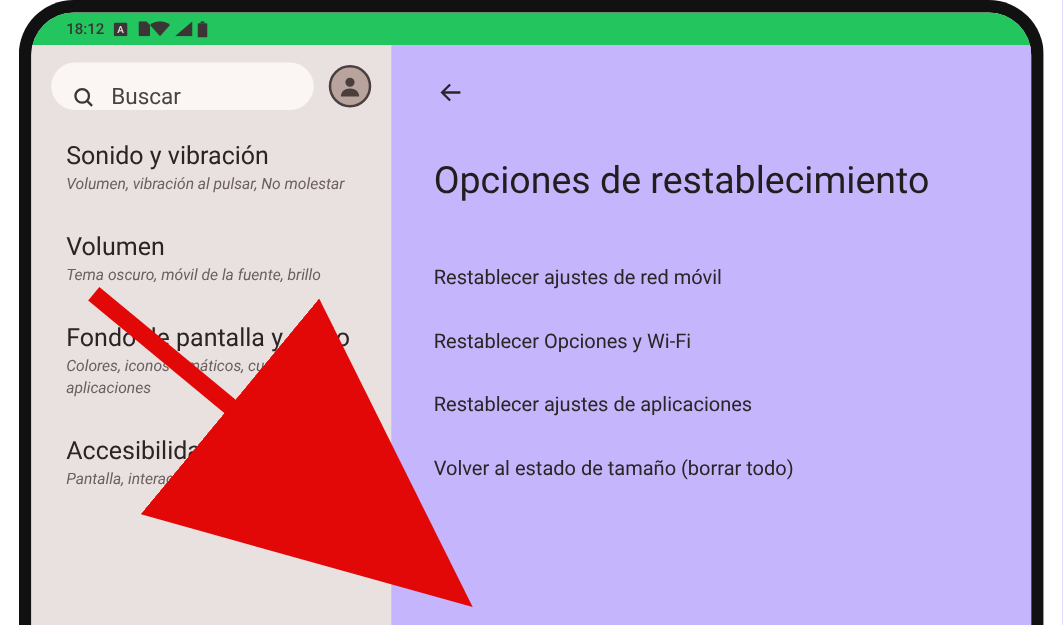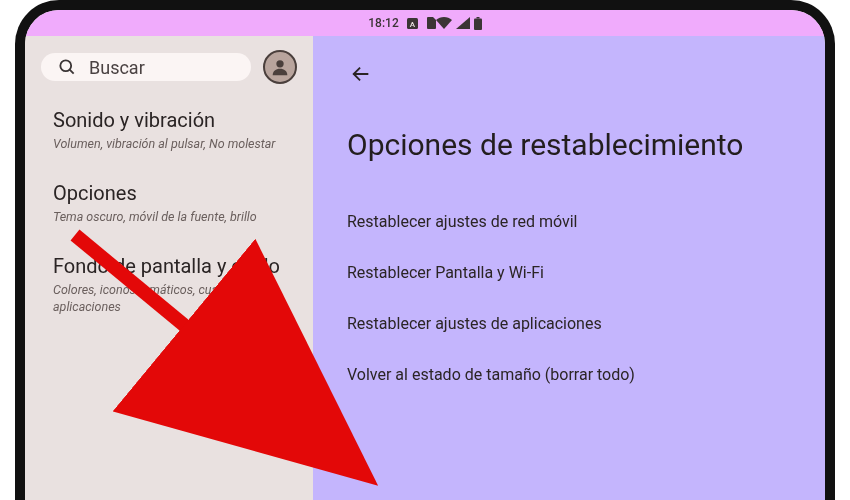--- a/index.html
+++ b/index.html
@@ -1,26 +1,26 @@
 <!DOCTYPE html>
 <html><head>
   <meta charset="utf-8">
   <style>
     * { margin: 0; padding: 0; box-sizing: border-box; font-family: Roboto, -apple-system, sans-serif; }
     body { background: #fff; width: 850px; height: 500px; overflow: hidden; position: relative; }
     .device-frame { width: 820px; height: 500px; margin: 0 auto; border: 10px solid #111; border-bottom: 0; border-radius: 44px 44px 0 0; background: #f0eae9; overflow: hidden; position: relative; }
     .screen { width: 100%; height: 100%; display: flex; flex-direction: column; }
-    .statusbar { height: 26px; display: flex; align-items: center; justify-content: center; padding: 0 28px; font-size: 12px; color: #3b3535; background: #f0abfc; }
+    .statusbar { height: 26px; display: flex; align-items: center; justify-content: flex-start; padding: 0 28px; font-size: 12px; color: #3b3535; background: #22c55e; }
     .statusbar-left { display: flex; align-items: center; gap: 8px; font-weight: 500; }
     .statusbar-right { display: flex; align-items: center; gap: 4px; }
     .sb-icon { display: inline-flex; }
     .content { flex: 1; display: flex; min-height: 0; }
     .sidebar { width: 288px; background: #e9e1e0; display: flex; flex-direction: column; padding: 14px 12px 0 12px; }
     .search-row { display: flex; align-items: center; gap: 12px; margin: 0 4px 10px 4px; }
-    .search-pill { flex: 1; background: #fbf5f4; border-radius: 26px; height: 28px; display: flex; align-items: center; padding: 0 16px; gap: 12px; }
+    .search-pill { flex: 1; background: #fbf5f4; border-radius: 26px; height: 38px; display: flex; align-items: flex-end; padding: 0 16px; gap: 12px; }
     .search-pill span.ph { color: #4a4242; font-size: 18px; }
     .profile-btn { width: 34px; height: 34px; border-radius: 50%; border: 2px solid #4a3f3c; display: flex; align-items: center; justify-content: center; background: #b8a49d; }
     .sidebar-list { flex: 1; overflow: hidden; padding: 0 4px; }
     .sidebar-item { padding: 14px 12px; }
     .sidebar-item .title { font-size: 20px; color: #2a2424; margin-bottom: 4px; }
     .sidebar-item .sub { font-size: 12.5px; color: #6a5f5d; line-height: 1.35; font-style: italic; }
     .main { flex: 1; background: #c4b5fd; padding: 20px 34px 0 34px; position: relative; }
     .back-row { height: 36px; display: flex; align-items: center; margin-bottom: 34px; }
     .back-btn { width: 28px; height: 28px; display: flex; align-items: center; justify-content: center; cursor: pointer; }
     .page-title { font-size: 30px; font-weight: 400; color: #231e1e; line-height: 1.25; margin: 0 0 32px 0; }
@@ -85,43 +85,47 @@
                 <path d="M4 21c0-4.4 3.6-7 8-7s8 2.6 8 7" fill="#4a3f3c"></path>
               </svg>
           </div>
         </div>
         <div class="sidebar-list">
           <div class="sidebar-item">
             <div class="title">Sonido y vibración</div>
             <div class="sub">Volumen, vibración al pulsar, No molestar</div>
           </div>
           <div class="sidebar-item">
-            <div class="title">Opciones</div>
+            <div class="title">Volumen</div>
             <div class="sub">Tema oscuro, móvil de la fuente, brillo</div>
           </div>
           <div class="sidebar-item">
             <div class="title">Fondo de pantalla y estilo</div>
             <div class="sub">Colores, iconos temáticos, cuadrícula de aplicaciones</div>
+          </div>
+          <div class="sidebar-item">
+            <div class="title">Accesibilidad</div>
+            <div class="sub">Pantalla, interacción, audio</div>
           </div>
         </div>
       </div>
 
       <div class="main">
         <div class="back-row">
           <div class="back-btn">
             <svg width="22" height="22" viewBox="0 0 24 24" fill="none" stroke="#2a2424" stroke-width="2">
                 <line x1="20" y1="12" x2="4" y2="12"></line>
                 <polyline points="11 5 4 12 11 19"></polyline>
               </svg>
           </div>
         </div>
         <h1 class="page-title">Opciones de restablecimiento</h1>
         <div>
           <div class="option">Restablecer ajustes de red móvil</div>
-          <div class="option">Restablecer Pantalla y Wi-Fi</div>
+          <div class="option">Restablecer Opciones y Wi-Fi</div>
           <div class="option">Restablecer ajustes de aplicaciones</div>
           <div class="option">Volver al estado de tamaño (borrar todo)</div>
         </div>
       </div>
     </div>
   </div>
 
   <svg class="arrow-overlay" viewBox="0 0 820 500">
     <defs>
       <marker id="ahead" markerWidth="18" markerHeight="16" refX="14" refY="8" orient="auto">

